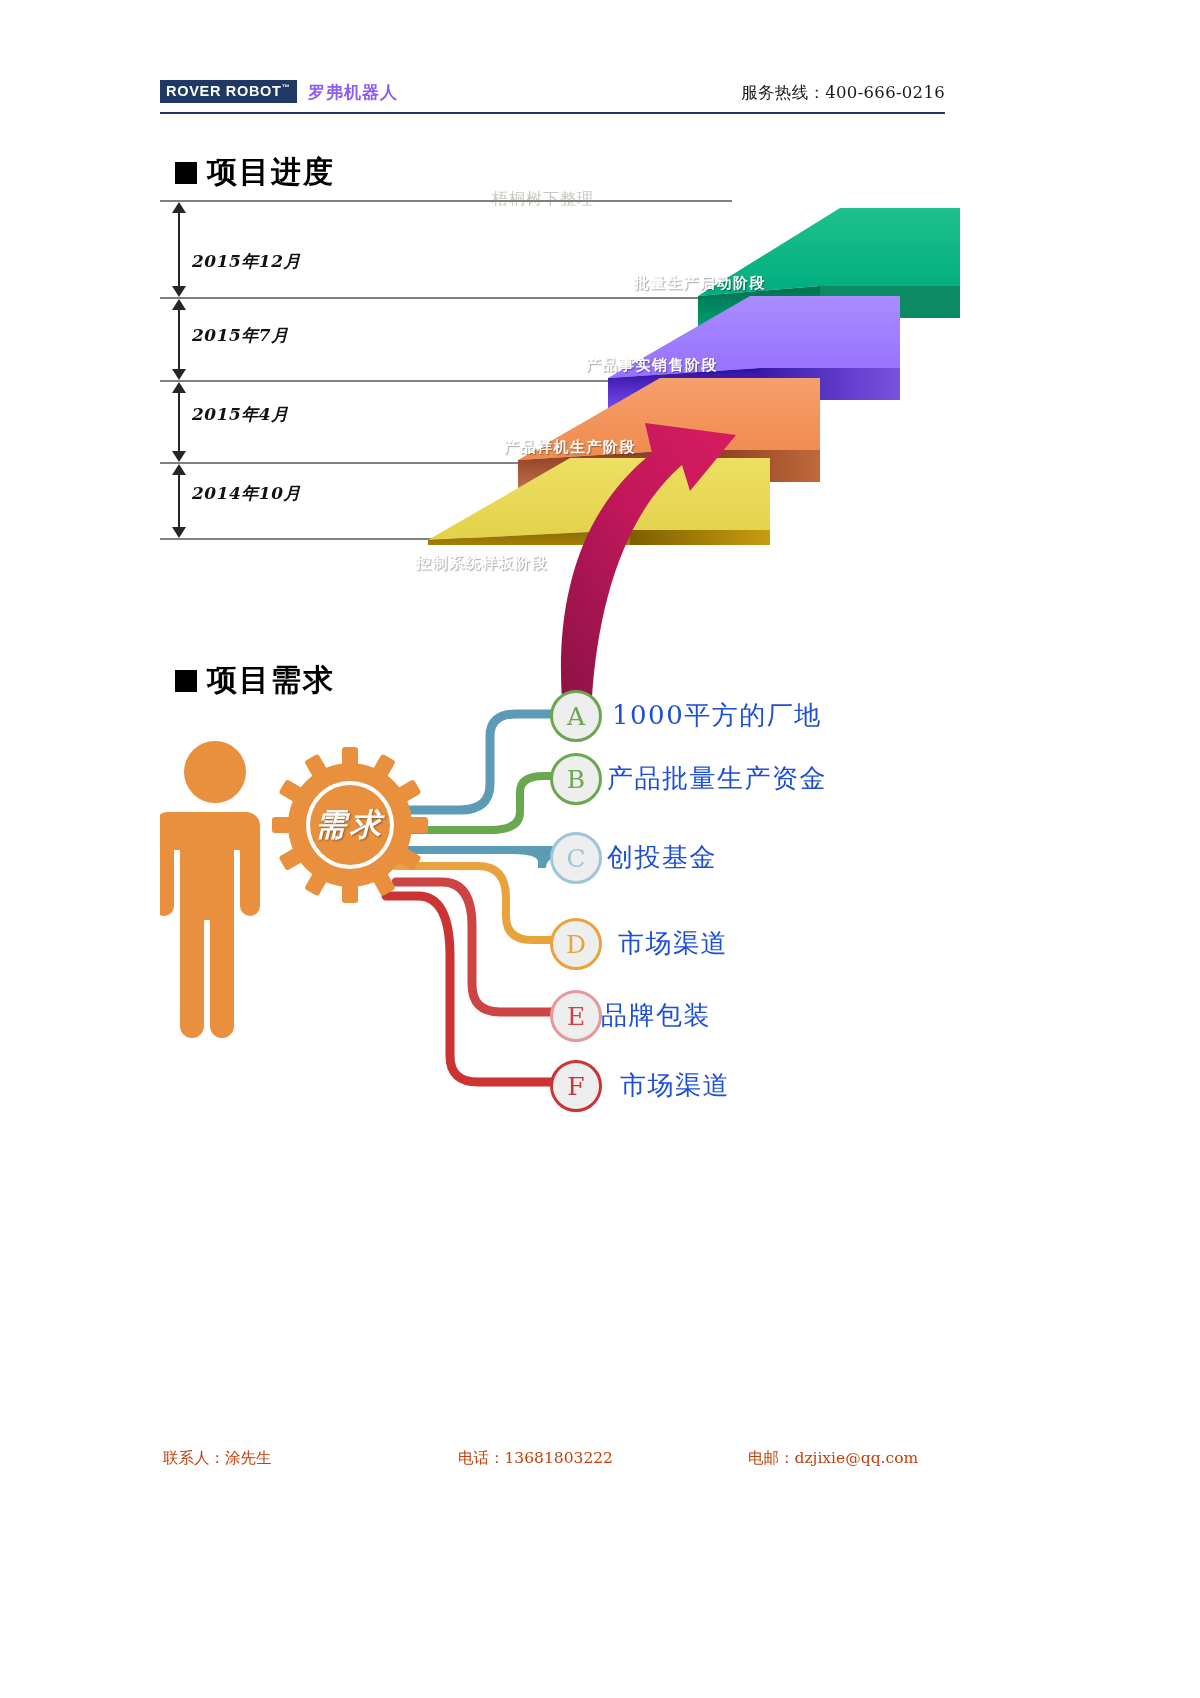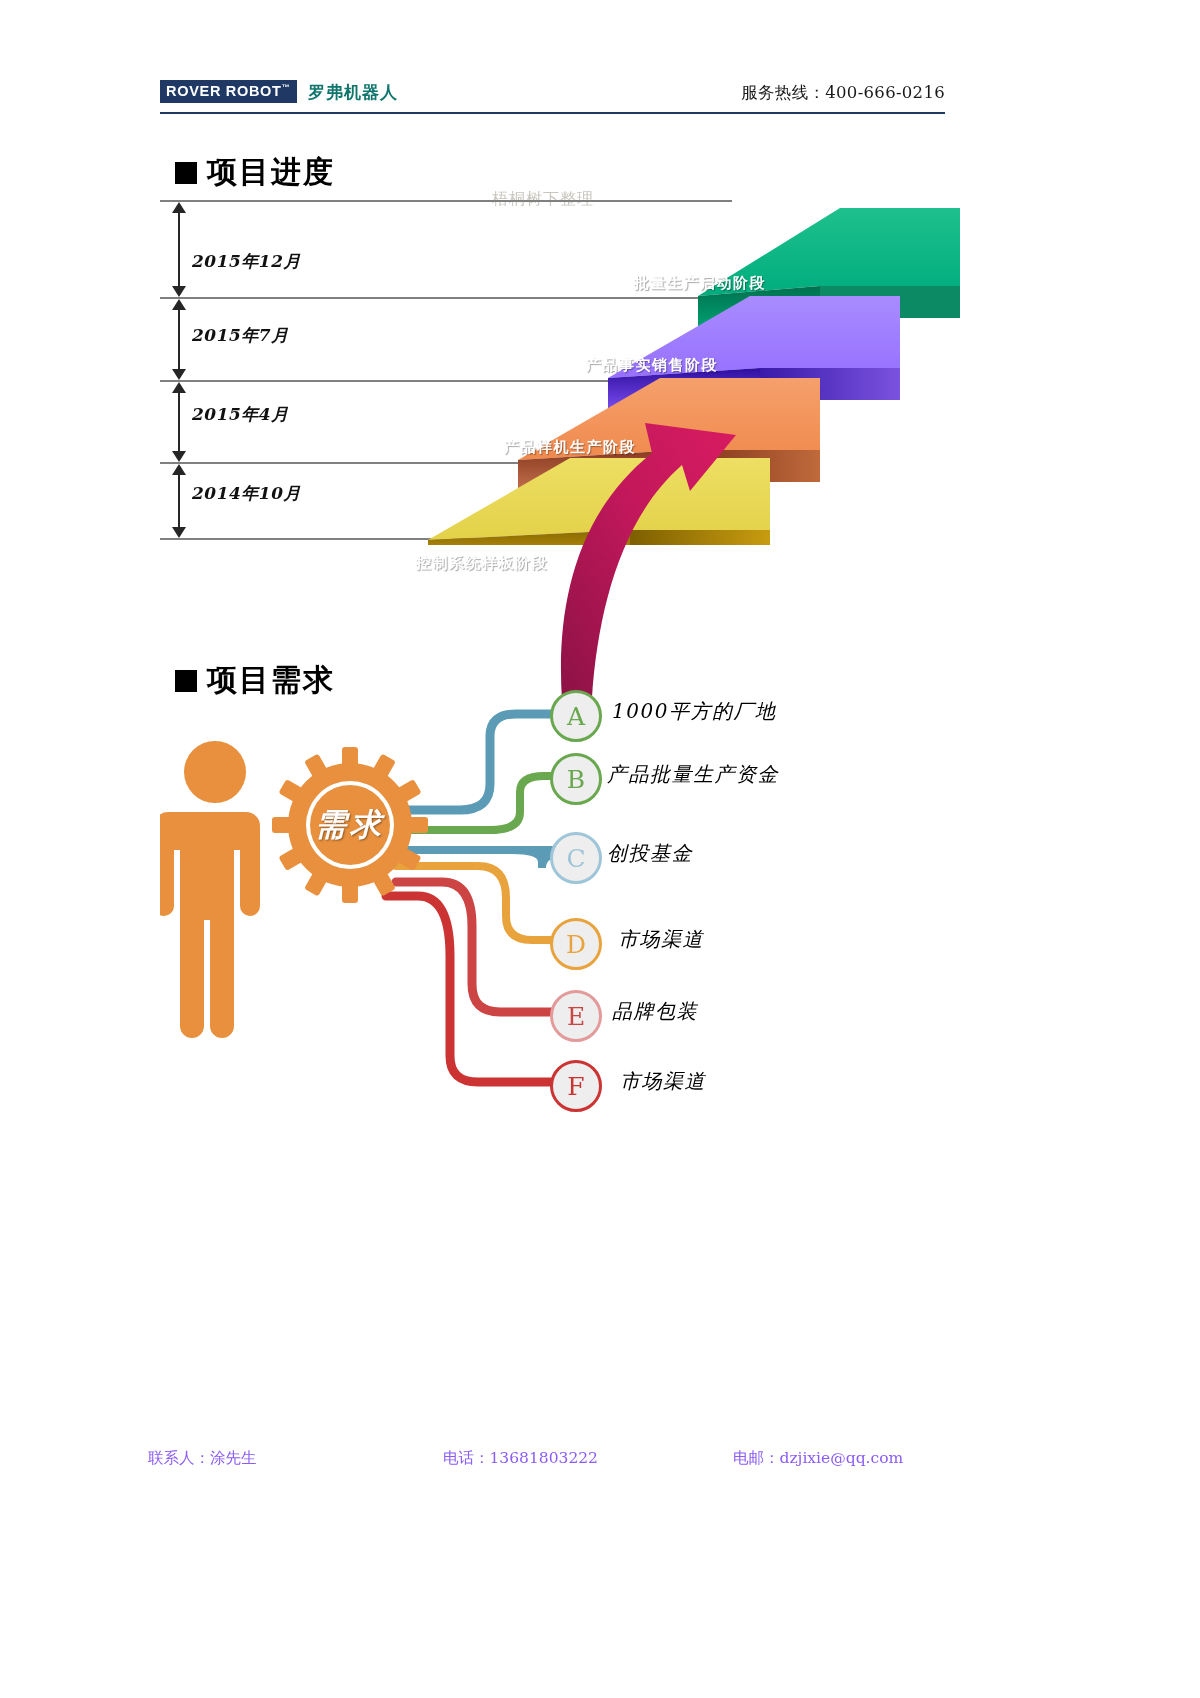--- a/index.html
+++ b/index.html
@@ -44,21 +44,21 @@
   .logo-badge sup {
     font-size: 8px;
     vertical-align: super;
     letter-spacing: 0;
   }
   .logo-cn {
     position: absolute;
     left: 148px;
     top: 3px;
     font-size: 17px;
-    color: #0f766e;
+    color: #8b5cf6;
     font-family: "DejaVu Sans", sans-serif;
     font-weight: 600;
     letter-spacing: 1px;
   }
   .hotline {
     position: absolute;
     right: 0;
     top: 4px;
     font-size: 16.5px;
     color: #1a1a1a;
@@ -188,37 +188,36 @@
     display: flex;
     align-items: center;
     justify-content: center;
     font-family: "DejaVu Serif", serif;
     font-size: 25px;
     font-weight: 500;
   }
   .req-text {
     position: absolute;
     font-family: "DejaVu Serif", serif;
-    font-style: italic;
-    font-size: 20px;
-    color: #000000;
+    font-size: 26px;
+    color: #1d4ed8;
     letter-spacing: 1.5px;
     white-space: nowrap;
   }
 
   
   .footer {
     position: absolute;
-    left: 148px;
+    left: 163px;
     top: 1448px;
     width: 785px;
     height: 26px;
     font-family: "DejaVu Serif", serif;
     font-size: 15.5px;
-    color: #8b5cf6;
+    color: #c2410c;
   }
   .footer .f-name { position: absolute; left: 0;   top: 0; }
   .footer .f-tel  { position: absolute; left: 295px; top: 0; }
   .footer .f-mail { position: absolute; left: 585px; top: 0; }
 </style>
 </head>
 <body>
 
 <div class="page">
 
@@ -412,21 +411,21 @@
     <div class="req-node" style="left:390px; top:53px;  border:3px solid #6aa84f; color:#6aa84f;">B</div>
     <div class="req-text" style="left:447px; top:61px;">产品批量生产资金</div>
 
     <div class="req-node" style="left:390px; top:132px;  border:3px solid #9ec5d8; color:#9ec5d8;">C</div>
     <div class="req-text" style="left:447px; top:140px;">创投基金</div>
 
     <div class="req-node" style="left:390px; top:218px;  border:3px solid #e8a33d; color:#e8a33d;">D</div>
     <div class="req-text" style="left:458px; top:226px;text-align:center;">市场渠道</div>
 
     <div class="req-node" style="left:390px; top:290px;  border:3px solid #e39a9a; color:#cc4444;">E</div>
-    <div class="req-text" style="left:452px; top:298px;">品牌包装</div>
+    <div class="req-text" style="left:441px; top:298px;">品牌包装</div>
 
     <div class="req-node" style="left:390px; top:360px;  border:3px solid #cc3333; color:#cc3333;">F</div>
     <div class="req-text" style="left:460px; top:368px;">市场渠道</div>
   </div>
 
   <div class="footer">
     <span class="f-name">联系人：涂先生</span>
     <span class="f-tel">电话：13681803222</span>
     <span class="f-mail">电邮：dzjixie@qq.com</span>
   </div>

